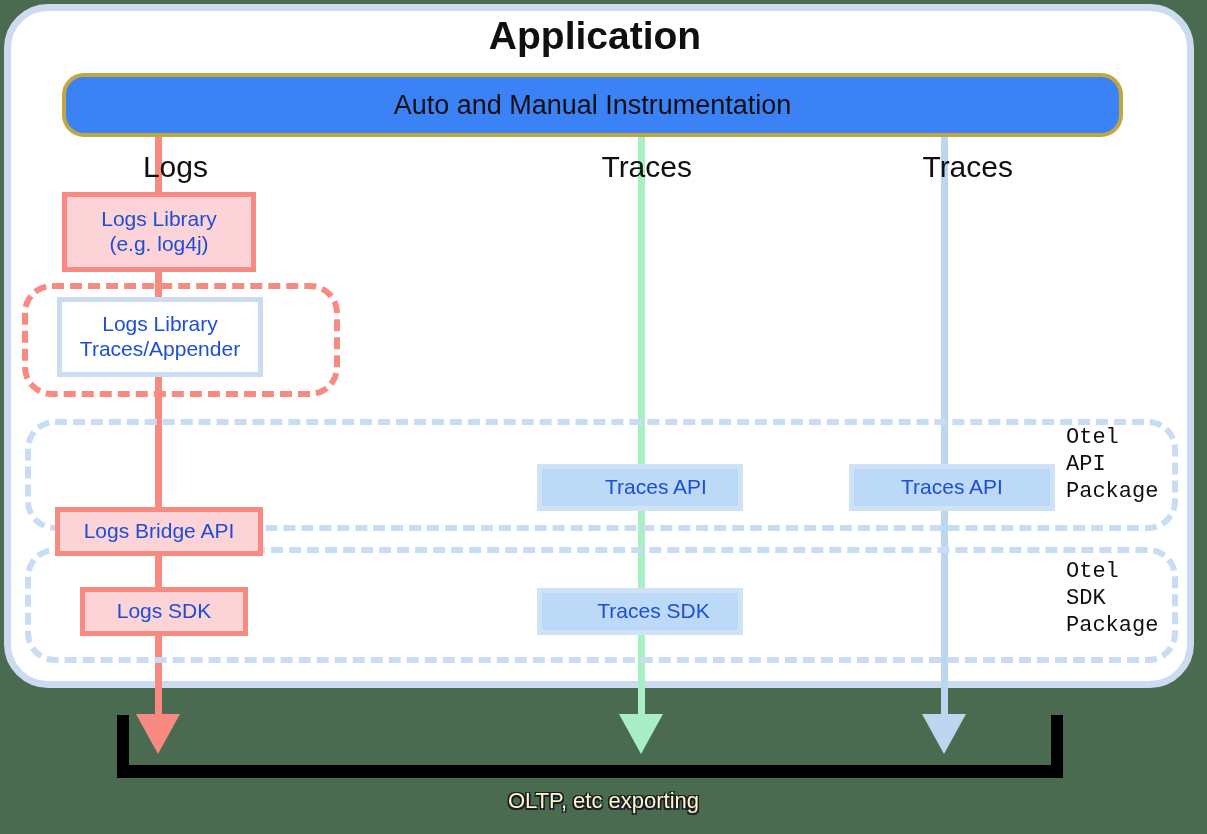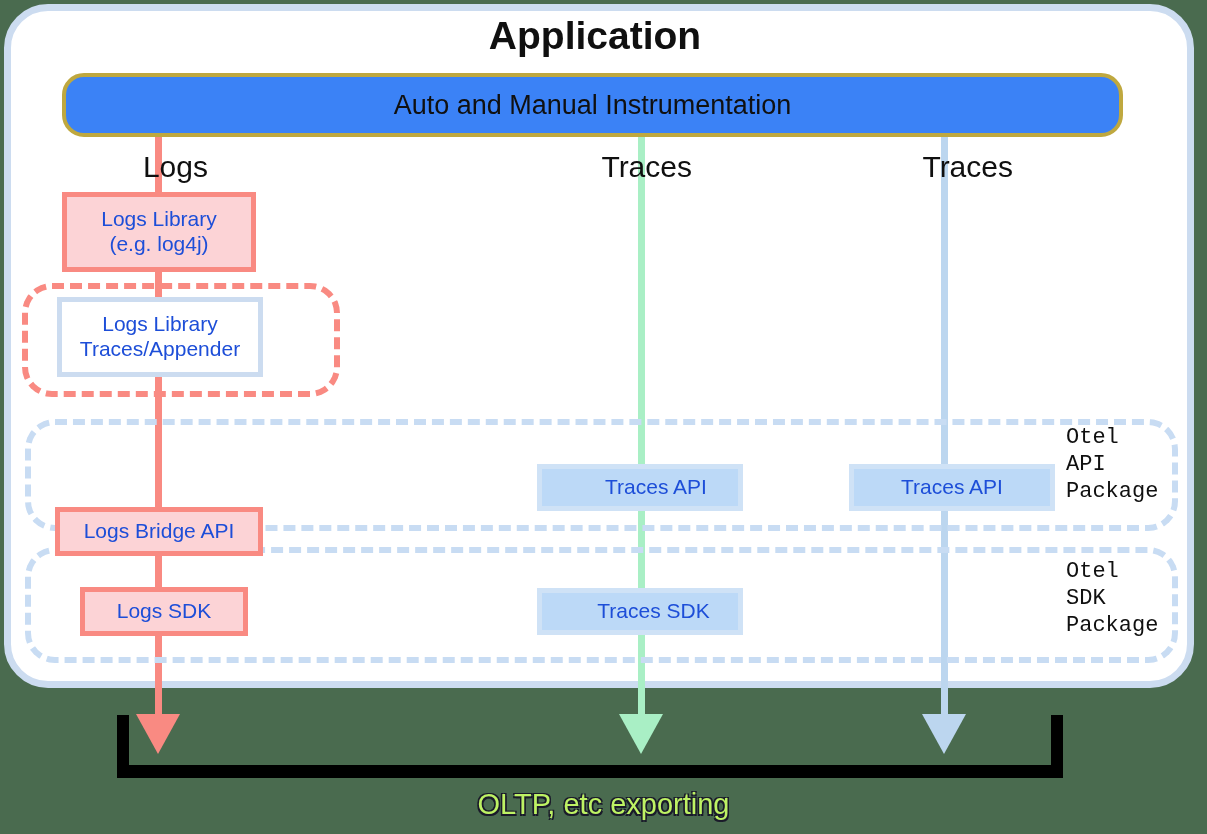--- a/index.html
+++ b/index.html
@@ -192,22 +192,22 @@
     border-bottom: 13px solid #000000;
     box-sizing: border-box;
   }
 
   .export-label {
     position: absolute;
     left: 0;
     top: 788px;
     width: 1207px;
     text-align: center;
-    font-size: 29px;
-    color: #bef264;
+    font-size: 22px;
+    color: #fef9c3;
     font-family: "Liberation Sans Narrow", "Liberation Sans", sans-serif;
     text-shadow:
       -1.5px -1.5px 0 #1a1a2a,
        1.5px -1.5px 0 #1a1a2a,
       -1.5px  1.5px 0 #1a1a2a,
        1.5px  1.5px 0 #1a1a2a;
   }
 </style>
 </head>
 <body>

